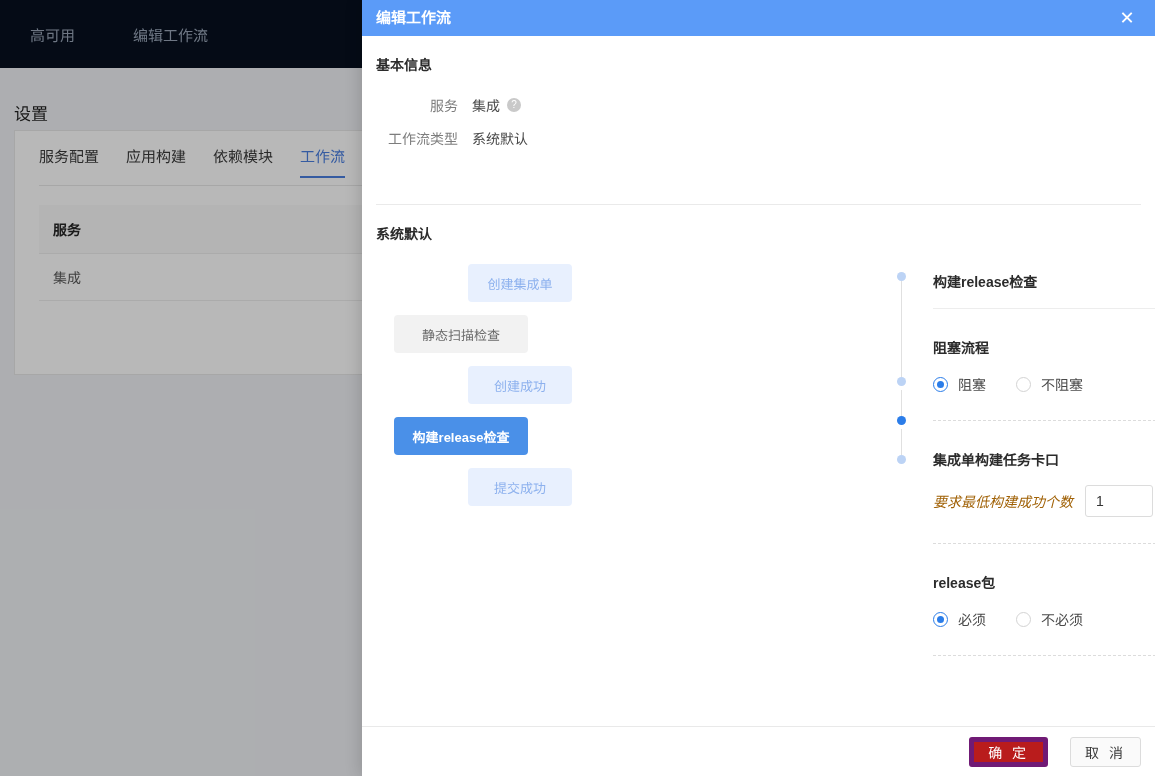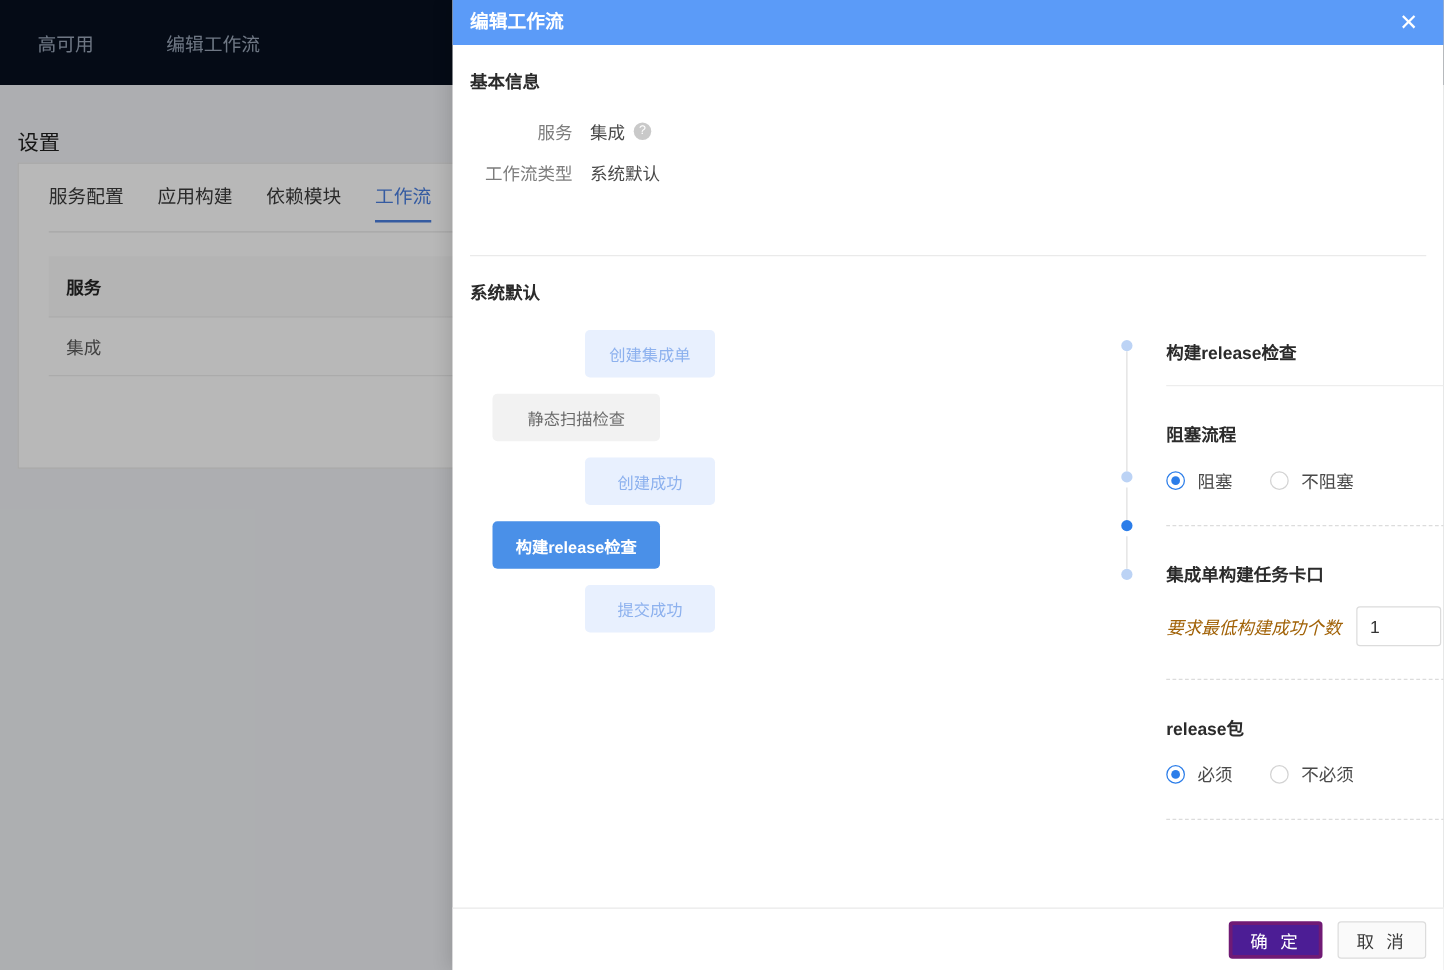--- a/index.html
+++ b/index.html
@@ -445,24 +445,24 @@
     font-size: 14px;
     display: flex;
     align-items: center;
     justify-content: center;
     cursor: pointer;
     box-sizing: border-box;
     letter-spacing: 3px;
     font-family: "Liberation Sans", sans-serif;
   }
   .btn.primary {
-    background: #4c1d95;
+    background: #b91c1c;
     color: #ffffff;
-    border: 3px solid #701a75;
-    margin-right: 12px;
+    border: 5px solid #701a75;
+    margin-right: 22px;
   }
   .btn.default {
     background: #fafafa;
     color: #3b3b3b;
     border: 1px solid #dcdcdc;
   }
 </style>
 </head>
 <body>
 

